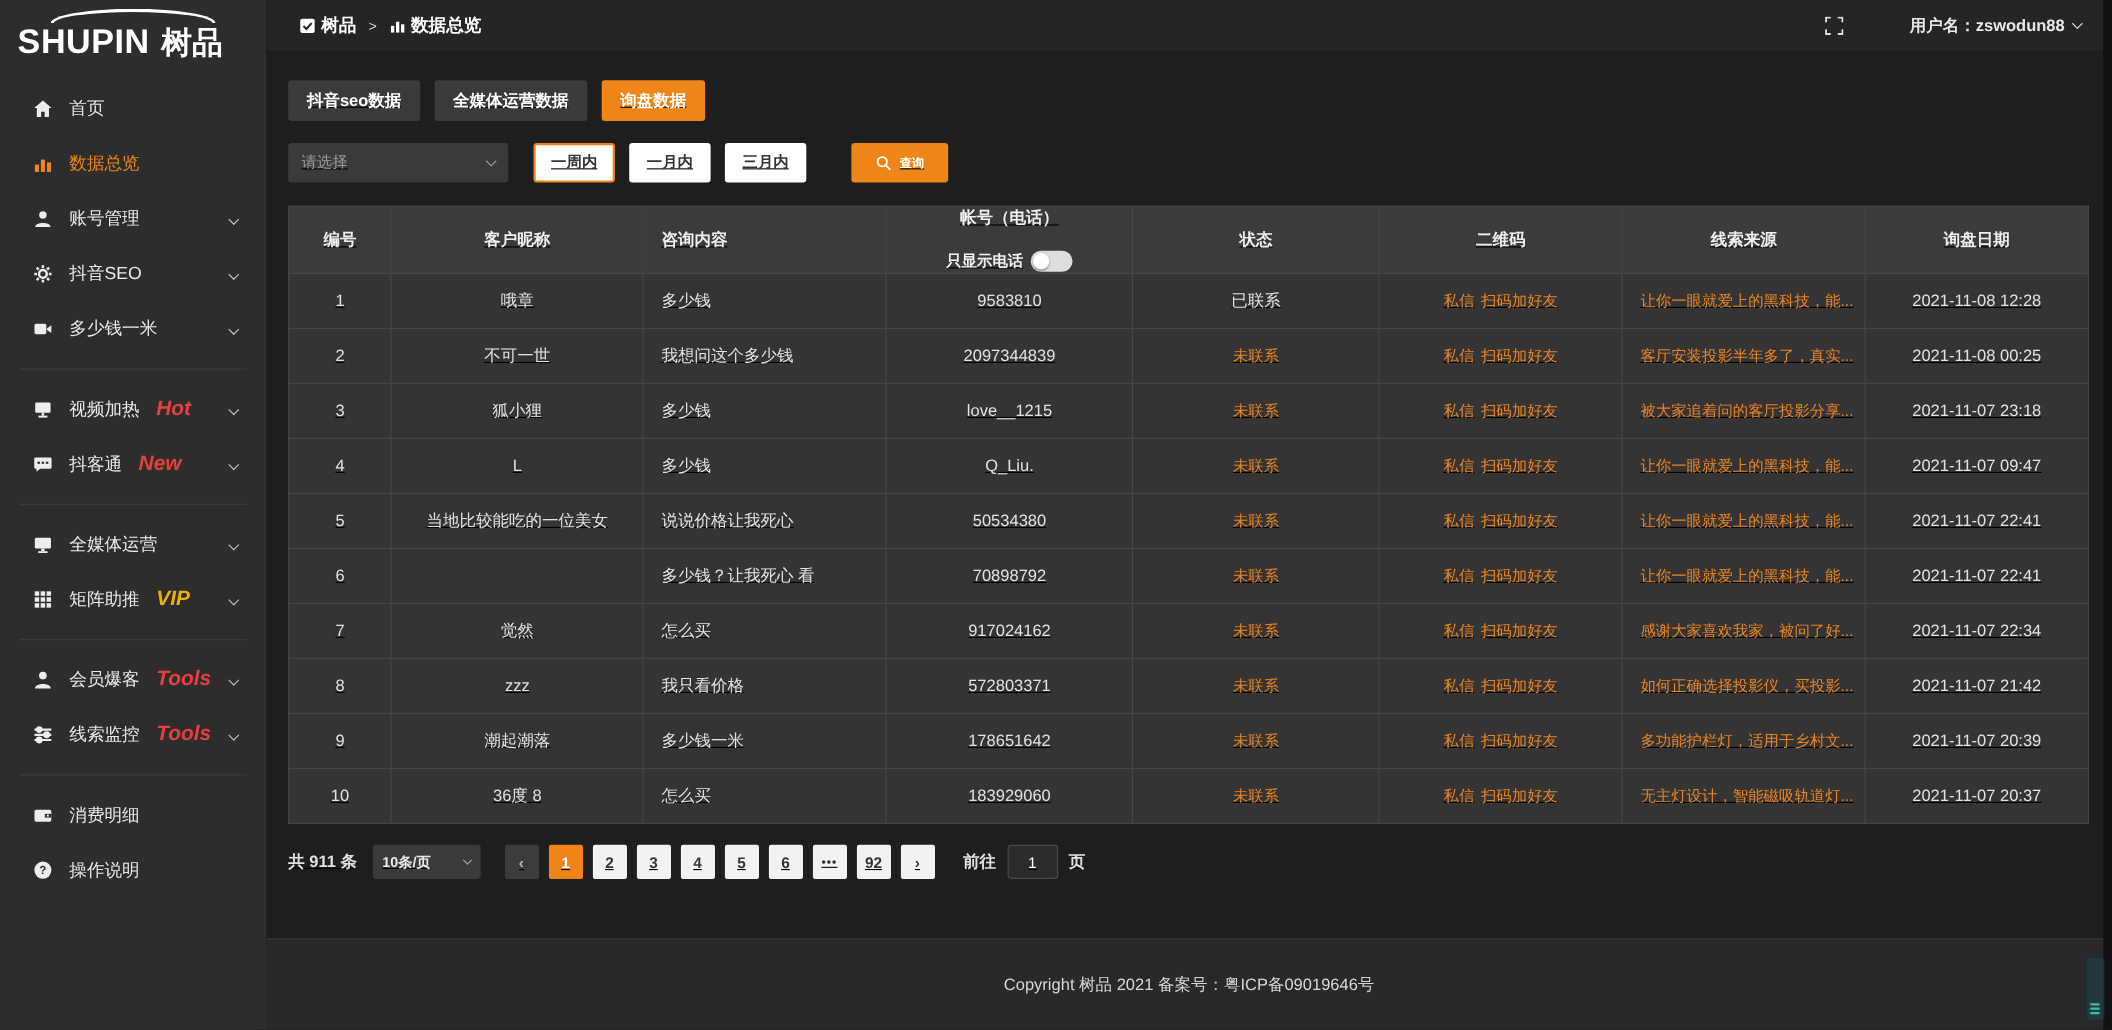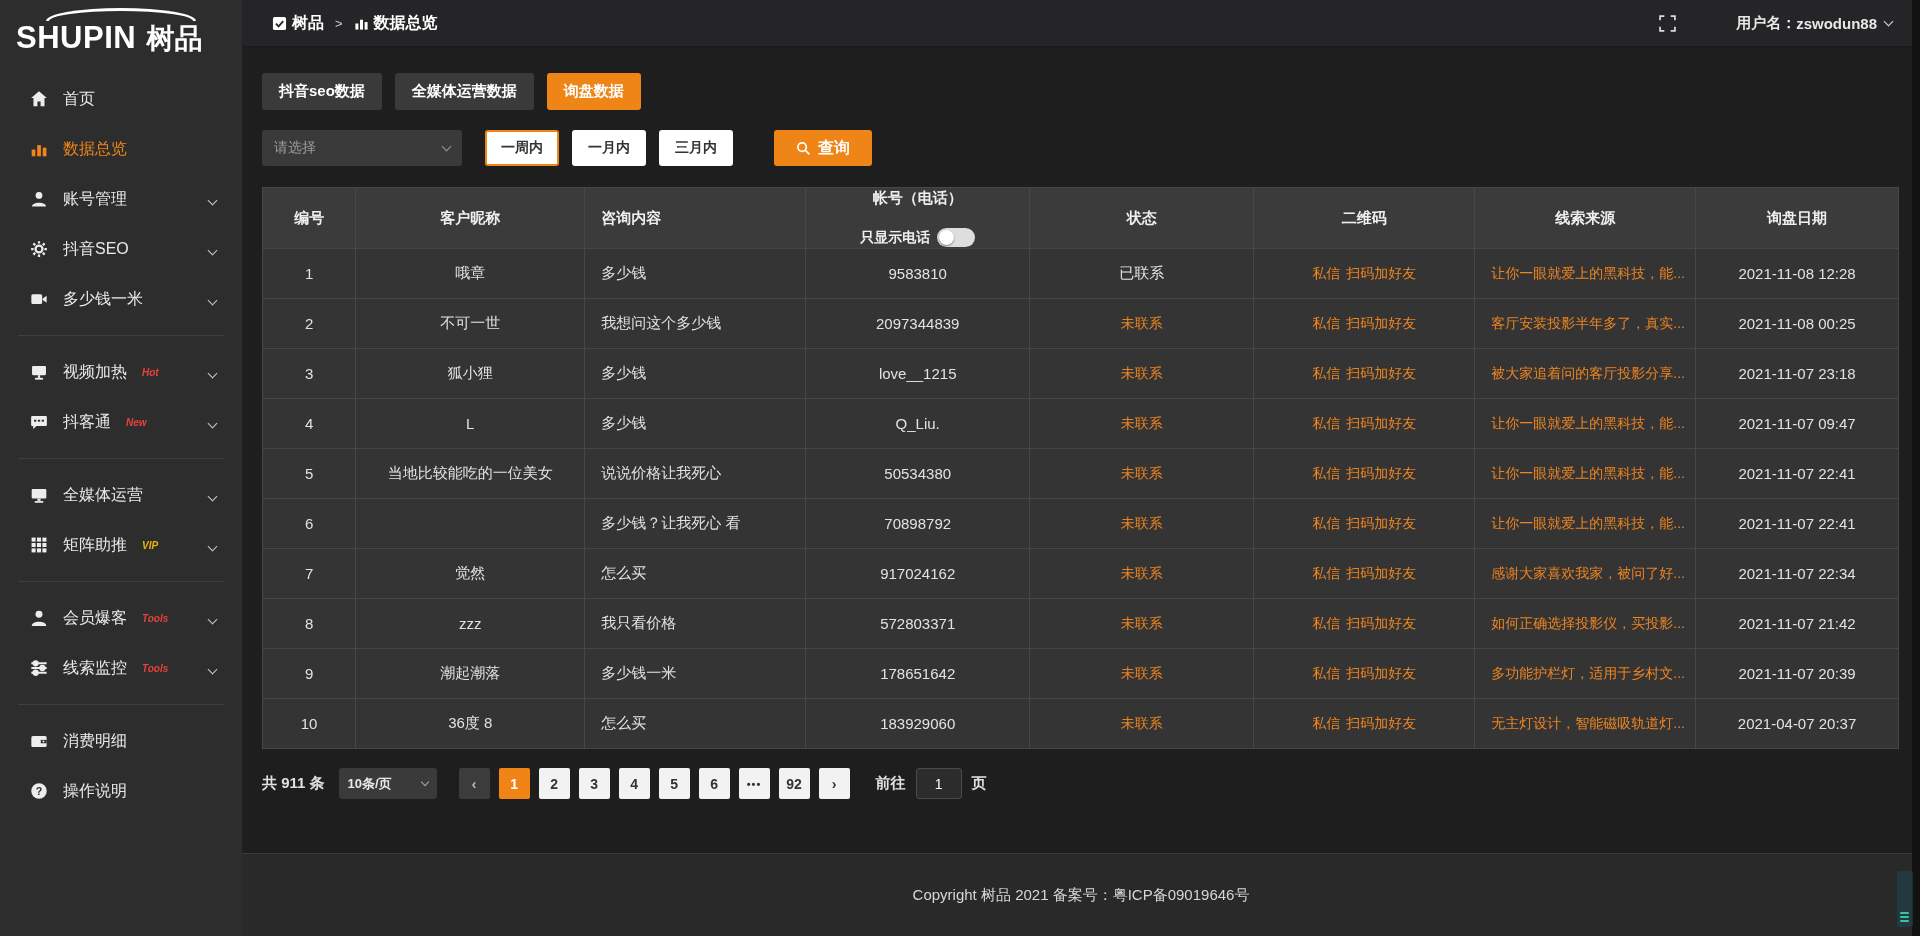--- a/index.html
+++ b/index.html
@@ -15,54 +15,54 @@
   .logo-text { color:#fff; font-weight:bold; white-space:nowrap; }
   .logo-text .en { font-size:31px; font-weight:900; letter-spacing:.5px; }
   .logo-text .cn { font-size:28px; margin-left:6px; }
   .menu { margin-top:12px; }
   .menu-item { display:flex; align-items:center; height:50px; padding:0 26px 0 30px;
     color:#e9e9e9; cursor:pointer; font-size:16px; }
   .mi-icon { width:18px; height:18px; display:inline-flex; color:#ededed; margin-right:15px; flex-shrink:0; }
   .mi-icon svg { width:18px; height:18px; }
   .menu-item.active { color:#f08519; }
   .menu-item.active .mi-icon { color:#f08519; }
-  .mi-badge { font-style:italic; font-weight:bold; font-size:10px; margin-left:15px; }
+  .mi-badge { font-style:italic; font-weight:bold; font-size:19px; margin-left:15px; }
   .mi-chevron { margin-left:auto; }
   .chev { width:7px; height:7px; border-right:1.6px solid #c9c9c9; border-bottom:1.6px solid #c9c9c9;
     transform:rotate(45deg); display:inline-block; margin-top:-3px; }
   .menu-divider { height:1px; background:#3e3e3f; margin:11px 18px; }
 
   
   .main { flex:1; display:flex; flex-direction:column; min-width:0; }
   .topbar { height:47px; background:#252527; border-bottom:1px solid #1a1a1a; display:flex;
     align-items:center; justify-content:space-between; padding:0 28px 0 30px; flex-shrink:0; }
   .breadcrumb { display:flex; align-items:center; color:#fff; font-size:16px; font-weight:bold; }
   .bc-icon { width:15px; height:15px; display:inline-flex; color:#fff; margin-right:5px; }
   .bc-icon svg { width:15px; height:15px; }
   .bc-sep { color:#ccc; font-weight:normal; font-size:13px; margin:0 11px; }
   .topbar-right { display:flex; align-items:center; gap:20px; color:#e8e8e8; font-size:15px; }
   .fullscreen { width:17px; height:17px; color:#ddd; cursor:pointer; display:inline-flex; }
   .user-chip { display:flex; align-items:center; cursor:pointer; font-weight:bold;margin-left:40px; }
   .user-chip .chev { margin-left:8px; border-color:#ddd; }
 
-  .content { flex:1; padding:26px 21px 0 20px; background:#1e1e1f; }
+  .content { flex:1; padding:26px 21px 0 20px; background:#1e1e1f;text-decoration:underline; }
   .tabs { display:flex; gap:13px; }
   .tab { background:#3a3a3b; color:#fff; font-size:15px; font-weight:bold; padding:0 17px; height:37px;
     display:flex; align-items:center; border-radius:3px; cursor:pointer; }
   .tab.active { background:#ef8417; }
 
   .filters { display:flex; align-items:center; margin-top:20px; gap:13px; }
   .select { width:200px; height:36px; background:#3a3a3b; border-radius:3px; color:#9b9b9b;
     font-size:14px; display:flex; align-items:center; justify-content:space-between;
     padding:0 12px; cursor:pointer; margin-right:10px; }
   .select .chev { border-color:#9b9b9b; }
   .pbtn { height:36px; background:#fff; color:#333; font-size:14px; font-weight:bold; padding:0 14px;
     display:flex; align-items:center; border-radius:3px; cursor:pointer; border:2px solid #fff; }
   .pbtn.selected { border-color:#ef8417; }
-  .search-btn { height:36px; background:#ef8417; color:#fff; font-size:16px; font-weight:bold;
+  .search-btn { height:36px; background:#ef8417; color:#fff; font-size:11px; font-weight:bold;
     padding:0 22px; border-radius:3px; display:flex; align-items:center; gap:7px; cursor:pointer; margin-left:28px; }
 
   
   .table-wrap { margin-top:21px; }
   table { width:100%; border-collapse:collapse; background:#343435; table-layout:fixed; }
   th,td { border:1px solid #474748; color:#e2e2e2; font-size:15px; text-align:center; height:50px;
     padding:0 8px; overflow:hidden; white-space:nowrap; text-overflow:ellipsis; }
   thead th { background:#3b3b3c; height:61px; font-weight:bold; color:#efefef; }
   th:nth-child(3), td:nth-child(3) { text-align:left; padding-left:16px; }
   td:nth-child(7) { text-align:left; padding-left:16px; }
@@ -476,21 +476,21 @@
                 <td>2021-11-07 20:39</td>
               </tr>
               <tr>
                 <td>10</td>
                 <td>36度 8</td>
                 <td>怎么买</td>
                 <td>183929060</td>
                 <td class="status-no">未联系</td>
                 <td class="qr"><span class="qr-link">私信</span><span class="qr-link">扫码加好友</span></td>
                 <td class="source">无主灯设计，智能磁吸轨道灯...</td>
-                <td>2021-04-07 20:37</td>
+                <td>2021-11-07 20:37</td>
               </tr>
             </tbody>
         </table>
       </div>
 
       <div class="pagination">
         <span class="pg-total">共 911 条</span>
         <div class="psel">
           <span>10条/页</span>
           <i class="chev"></i>

